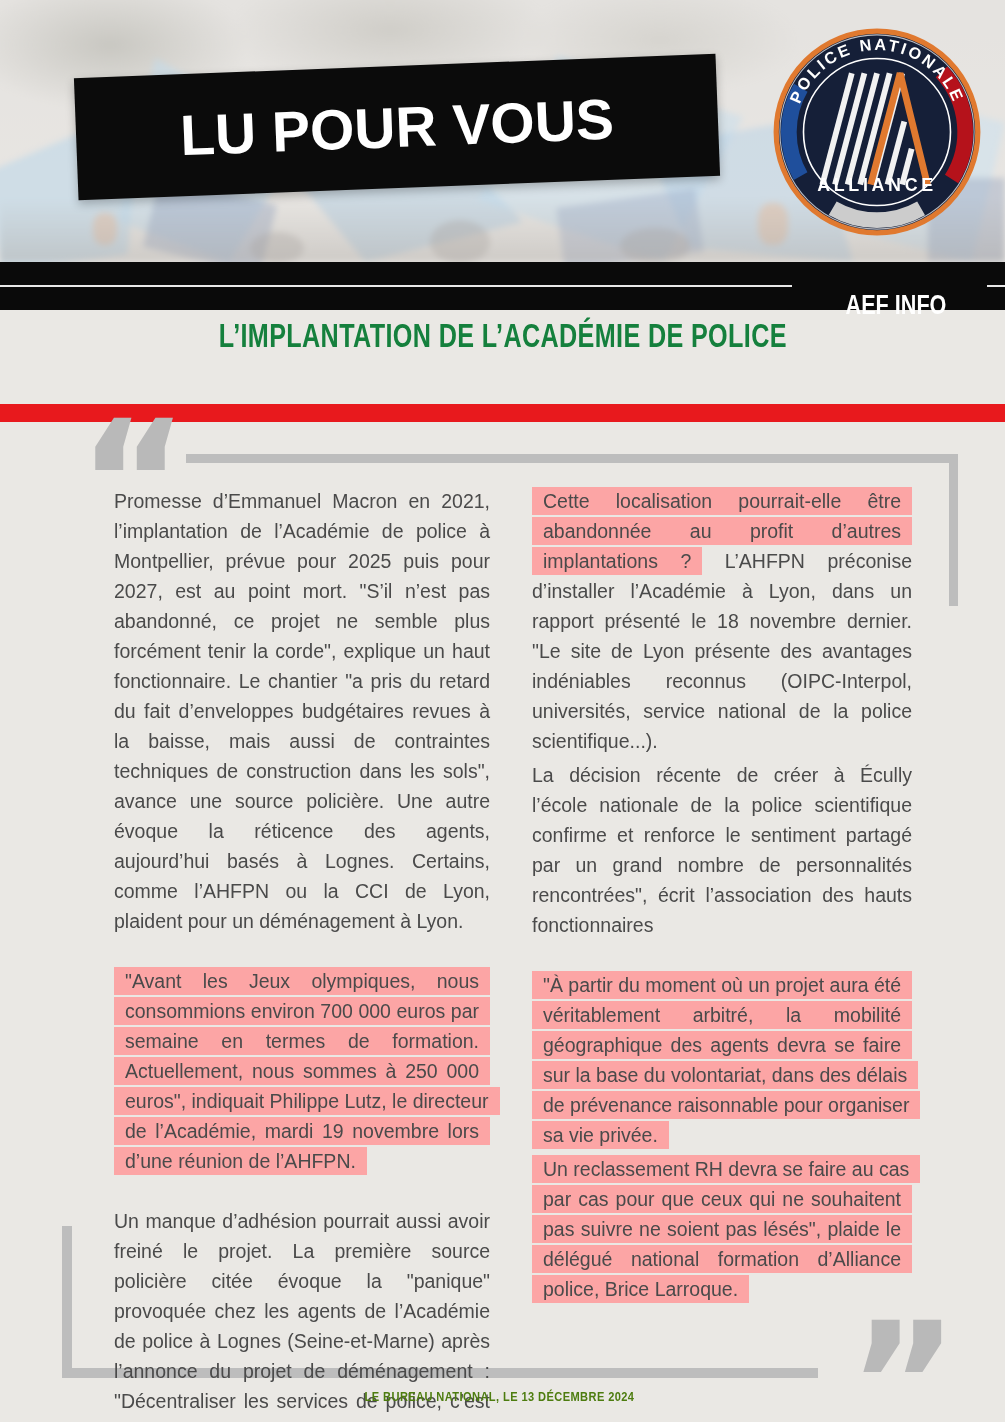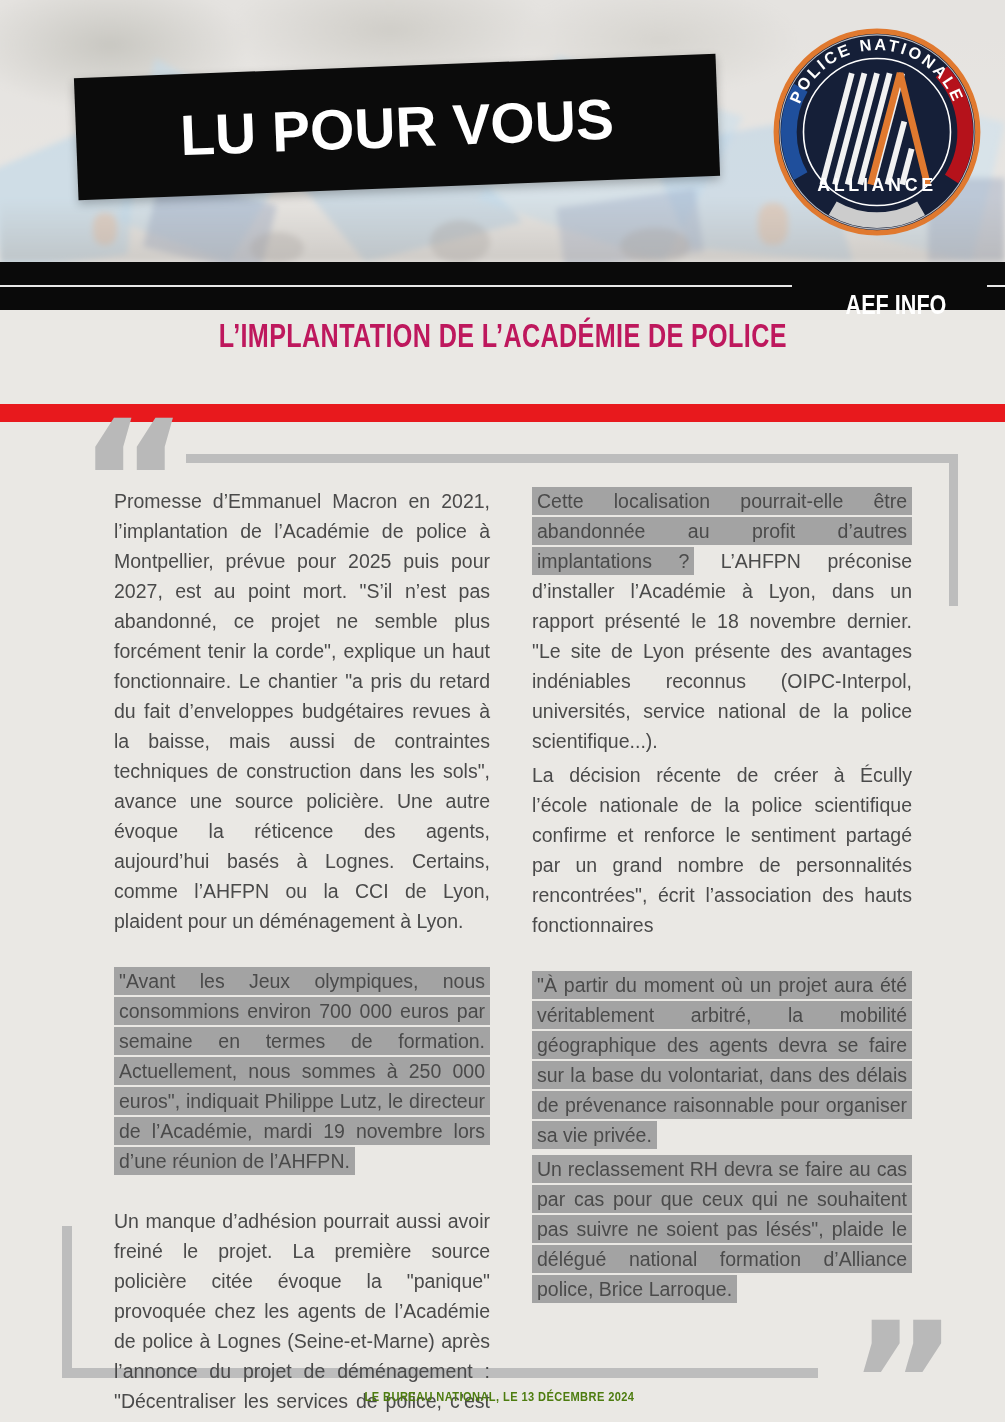--- a/index.html
+++ b/index.html
@@ -39,42 +39,42 @@
   .logo{position:absolute;left:772px;top:26px;width:210px;height:212px;}
 
   
   .infobar{position:absolute;left:0;top:262px;width:1005px;height:48px;background:#0a0a0a;}
   .infobar .hl-left{position:absolute;left:0;top:23px;width:792px;height:2px;background:#e8e8e8;}
   .infobar .hl-right{position:absolute;right:0;top:23px;width:18px;height:2px;background:#e8e8e8;}
   .infobar .label{position:absolute;left:810px;top:0;width:172px;height:62px;display:flex;align-items:center;justify-content:center;margin-top:12px;}
   .infobar .label span{display:inline-block;color:#ffffff;font-size:27px;font-weight:700;transform:scaleX(.8);white-space:nowrap;}
 
   
-  .title{position:absolute;left:0;top:316px;width:1005px;text-align:center;color:#be185d;}
+  .title{position:absolute;left:0;top:316px;width:1005px;text-align:center;color:#15803d;}
   .title .tline{height:39px;line-height:39px;font-weight:700;font-size:34px;}
   .title .tline span{display:inline-block;transform:scaleX(.74);white-space:nowrap;letter-spacing:.5px;}
   .redbar{position:absolute;left:0;top:404px;width:1005px;height:18px;background:#e8191d;}
 
   
   .q{position:absolute;color:#b9b9b9;font-family:"DejaVu Sans",sans-serif;font-size:168px;line-height:1;font-weight:700;}
   .q-open{left:78px;top:398px;}
   .q-close{left:848px;top:1300px;}
   .bk{position:absolute;background:#bdbdbd;}
   .bk-top-h{left:186px;top:454px;width:772px;height:9px;}
   .bk-top-v{left:949px;top:454px;width:9px;height:152px;}
   .bk-bot-v{left:62px;top:1226px;width:10px;height:152px;}
   .bk-bot-h{left:62px;top:1368px;width:756px;height:10px;}
 
   
   .col{position:absolute;top:486px;color:#4a4a4a;font-size:19.5px;line-height:30px;text-align:justify;}
   .col-left{left:114px;width:376px;}
   .col-right{left:532px;width:380px;}
   .para{margin:0 0 4px 0;}
   .para.gap{margin-bottom:30px;}
-  mark.hl{background:#a3a3a3;color:inherit;padding:3px 5px;-webkit-box-decoration-break:clone;box-decoration-break:clone;}
+  mark.hl{background:#fca5a5;color:inherit;padding:3px 11px;-webkit-box-decoration-break:clone;box-decoration-break:clone;}
 
   
   .footer{position:absolute;left:0;top:1387px;width:1000px;text-align:center;color:#4d7c0f;}
   .footer span{display:inline-block;font-size:13.5px;font-weight:700;transform:scaleX(.82);letter-spacing:.5px;white-space:nowrap;}
 </style>
 </head>
 <body>
 
 <div class="page">
 

